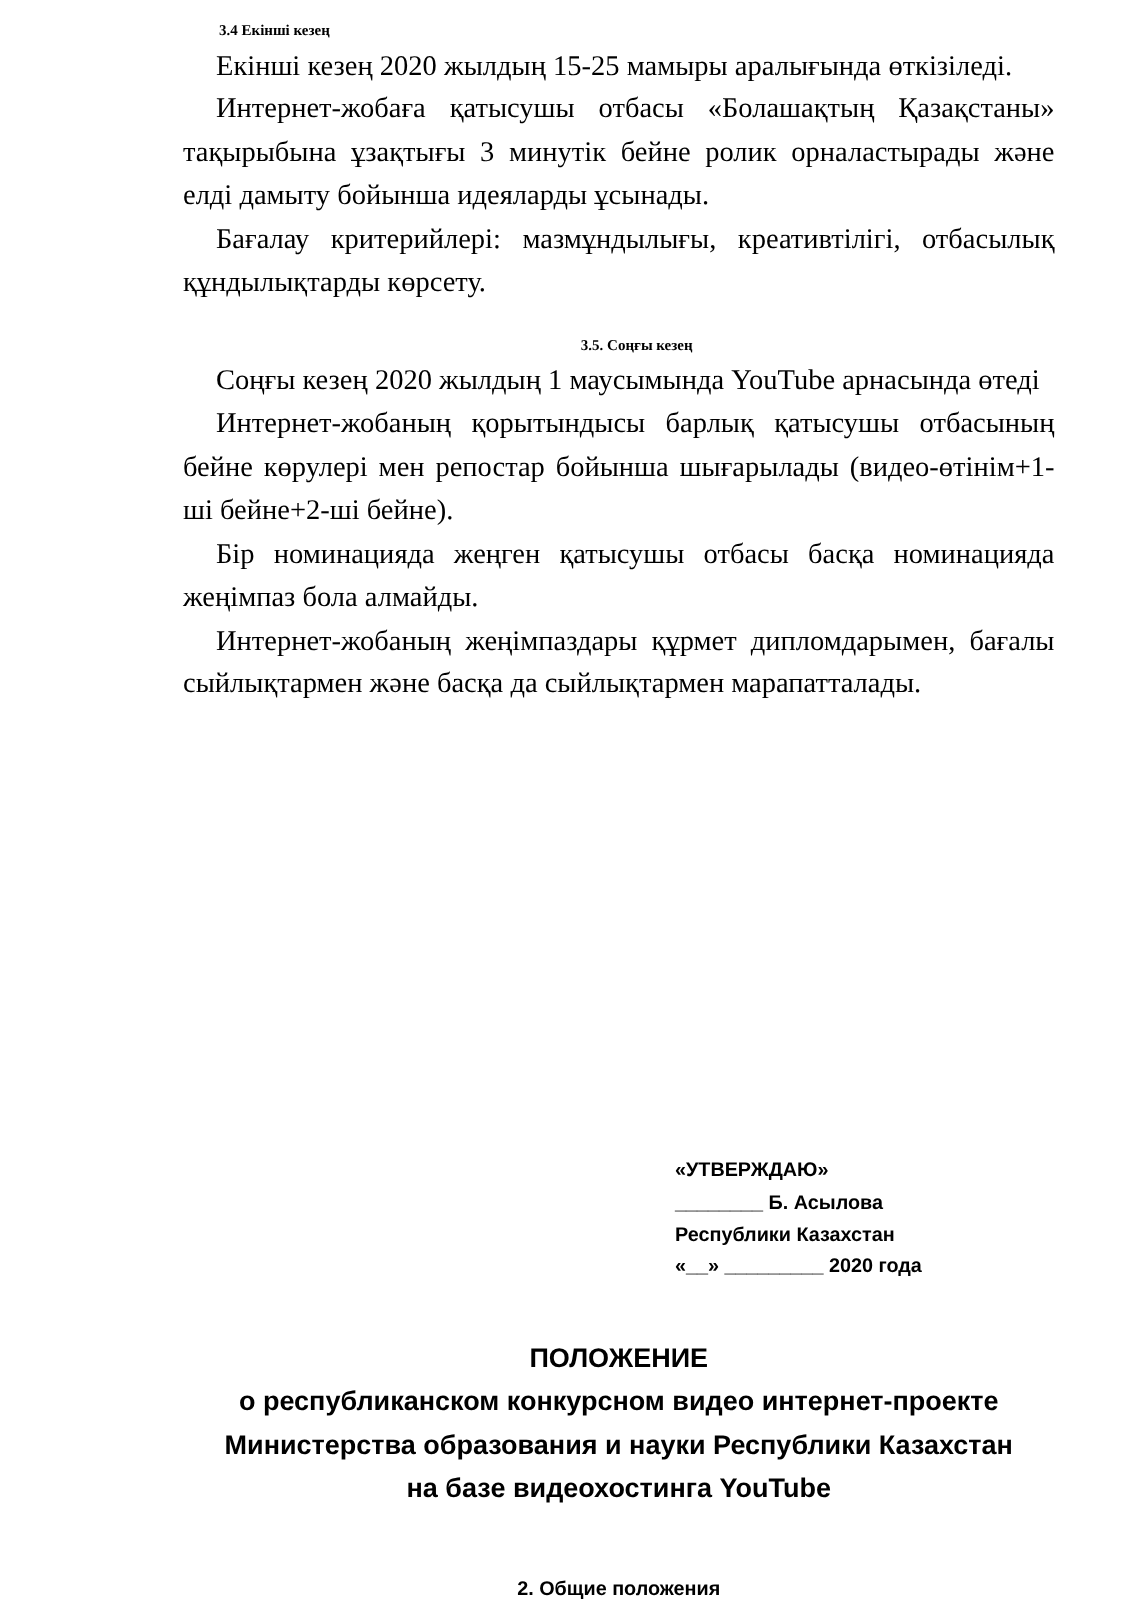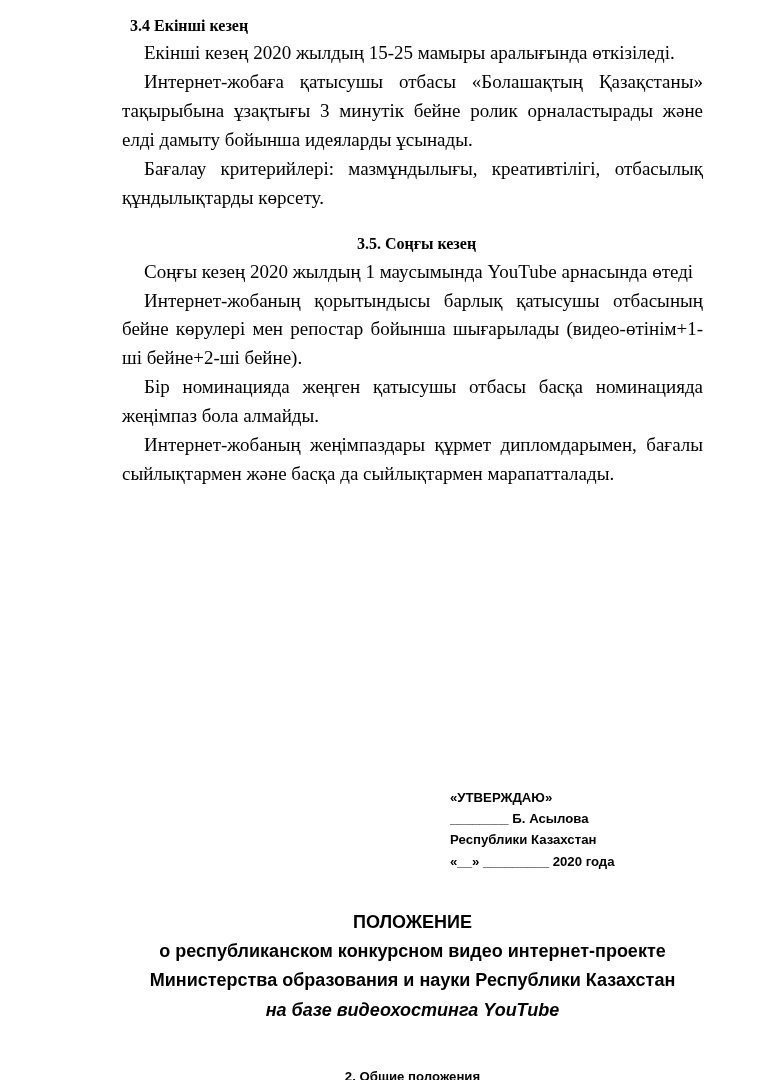--- a/index.html
+++ b/index.html
@@ -20,22 +20,22 @@
     height: 1080px;
     box-sizing: border-box;
     padding: 14px 60px 0 122px;
   }
   .doc-body {
     width: 100%;
   }
   .heading {
     font-family: "Liberation Serif", serif;
     font-weight: bold;
-    font-size: 16px;
-    margin: 0 0 2px 0;
+    font-size: 10px;
+    margin: 0 0 2px 16px;
     text-indent: 8px;
     line-height: 1.45;
   }
   .heading-2 {
     margin-top: 20px;
     text-align: center;
   }
   p.para {
     margin: 0;
     font-size: 19px;
@@ -62,21 +62,20 @@
   }
   .center-block {
     margin-top: 36px;
     text-align: center;
     font-family: "Liberation Sans", sans-serif;
     font-weight: bold;
     font-size: 18px;
     line-height: 1.62;
   }
   .center-block .italic {
-    font-style: italic;
     font-weight: bold;
   }
   .section-title {
     margin-top: 44px;
     text-align: center;
     font-family: "Liberation Sans", sans-serif;
     font-weight: bold;
     font-size: 13.2px;
   }
 </style>

